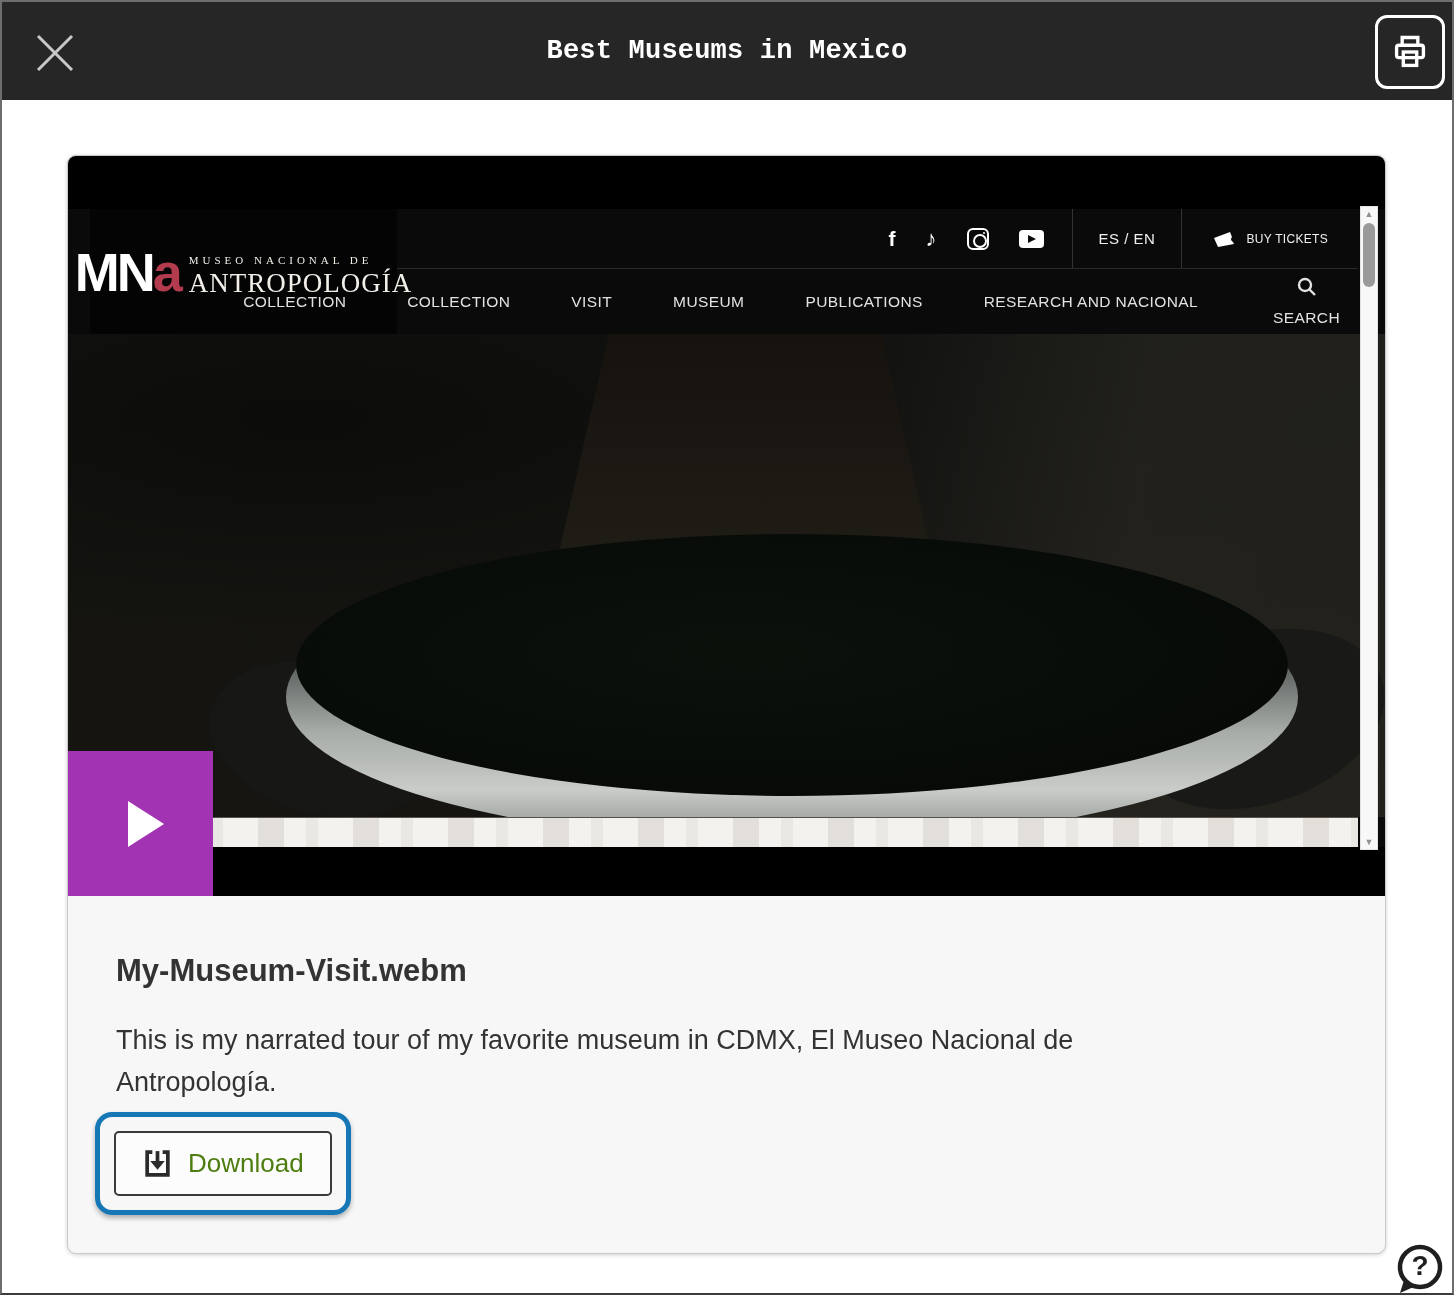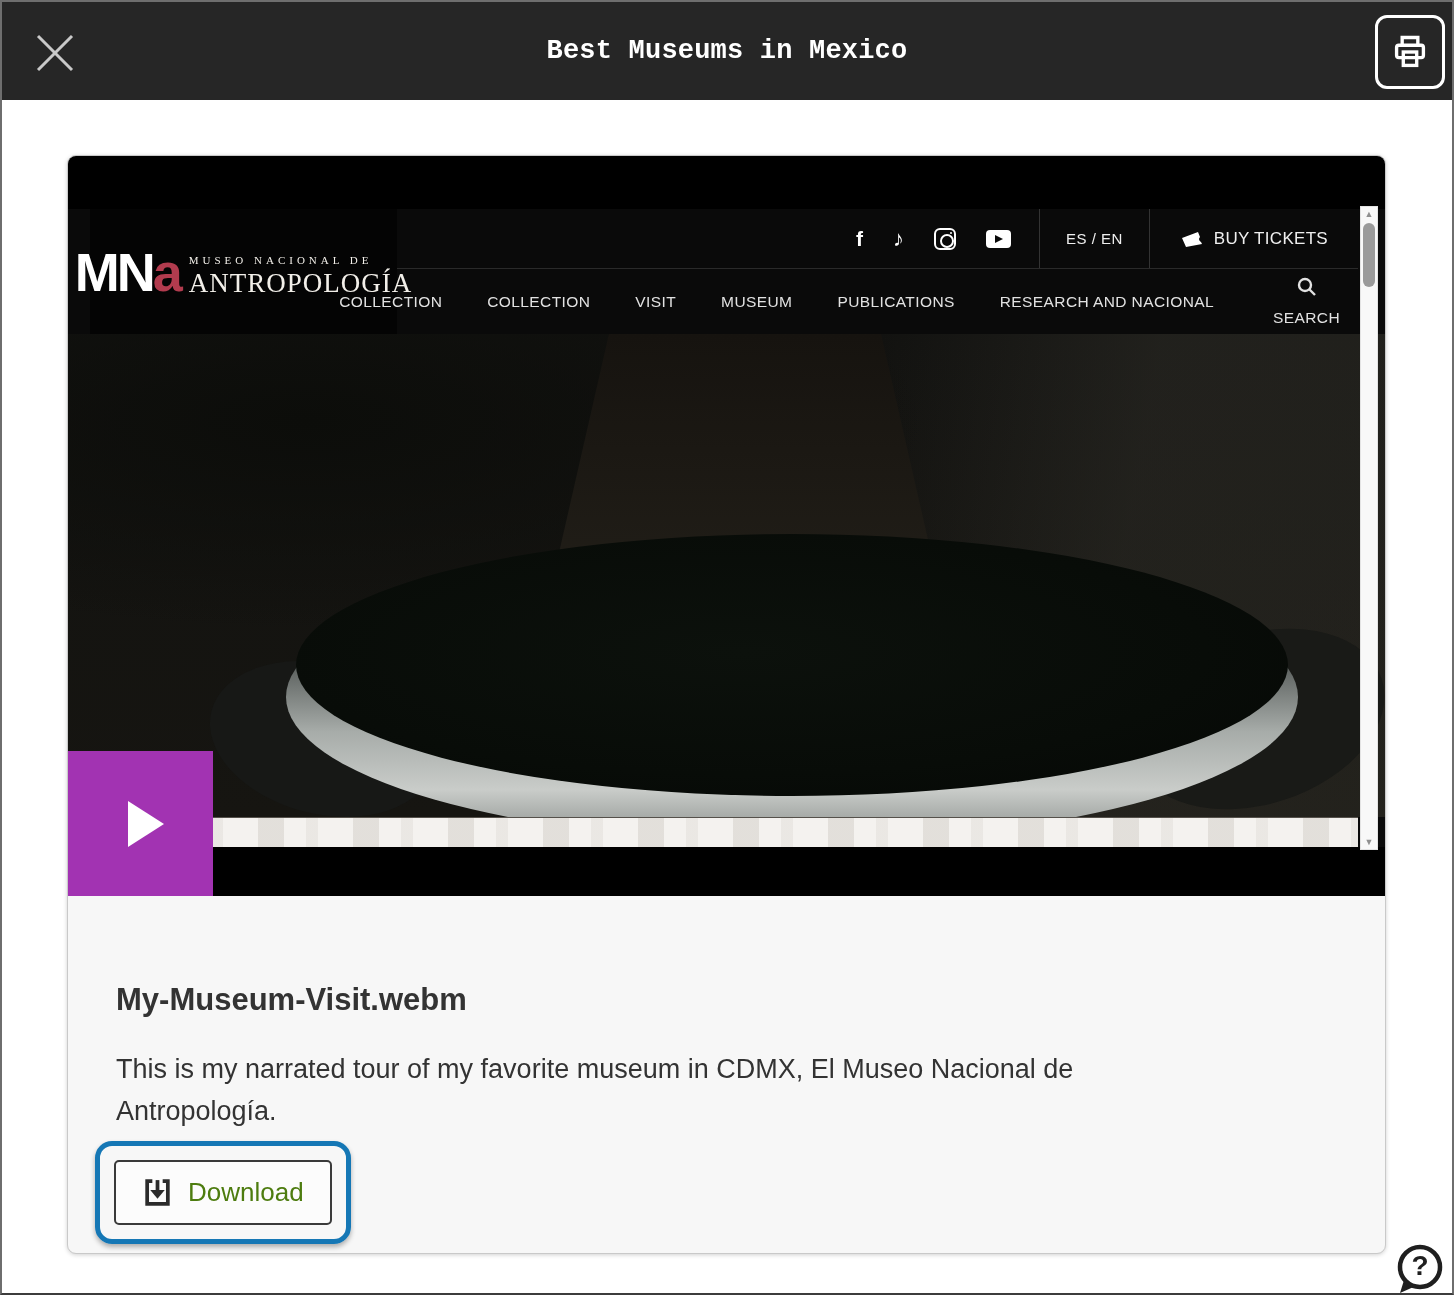--- a/index.html
+++ b/index.html
@@ -50,32 +50,32 @@
   .logo-line2 { font-size:27px; letter-spacing:1px; }
 
   .utility-row {
     position:absolute; left:329px; top:0; right:27px; height:60px;
     border-bottom:1px solid #2a2a2a;
     display:flex; align-items:stretch; justify-content:flex-end; color:#efefef;
   }
   .util-sep { width:1px; background:#333333; }
   .social-block { display:flex; align-items:center; gap:30px; padding:0 28px; }
   .lang-block { display:flex; align-items:center; padding:0 26px; font-size:15px; letter-spacing:.5px; cursor:pointer; }
-  .tickets-block { display:flex; align-items:center; gap:10px; padding:0 30px; font-size:17px; letter-spacing:.3px; cursor:pointer; }
+  .tickets-block { display:flex; align-items:center; gap:10px; padding:0 30px; font-size:12px; letter-spacing:.3px; cursor:pointer; }
   .fb-icon { font-size:21px; font-weight:bold; color:#fff; cursor:pointer; }
   .tiktok-icon { font-size:22px; color:#fff; cursor:pointer; }
   .insta-icon { width:22px; height:22px; border:2px solid #fff; border-radius:6px; position:relative; cursor:pointer; }
   .insta-icon::before { content:""; position:absolute; left:4px; top:4px; width:10px; height:10px; border:2px solid #fff; border-radius:50%; }
   .insta-icon::after { content:""; position:absolute; right:2px; top:2px; width:2px; height:2px; background:#fff; border-radius:50%; }
   .yt-icon { width:25px; height:18px; background:#fff; border-radius:4px; position:relative; cursor:pointer; }
   .yt-icon::before { content:""; position:absolute; left:9px; top:5px; border-left:8px solid #0a0a0a; border-top:4px solid transparent; border-bottom:4px solid transparent; }
 
   .nav-row {
     position:absolute; left:329px; top:60px; right:27px; height:65px;
-    display:flex; align-items:center; justify-content:flex-end; gap:45px;
+    display:flex; align-items:center; justify-content:flex-end; gap:61px;
     color:#e2e2e2; font-size:15.5px; letter-spacing:.4px; padding-right:18px;
   }
   .nav-item { cursor:pointer; white-space:nowrap; }
   .search-group { display:flex; align-items:center; gap:12px; margin-left:14px; cursor:pointer;flex-direction:column; }
 
   
   .hero {
     position:absolute; top:125px; left:0; right:0; height:483px;
     background:
       linear-gradient(100deg, rgba(0,0,0,0) 58%, rgba(68,66,58,.30) 78%, rgba(60,58,50,.34) 100%),
@@ -130,21 +130,21 @@
     position:absolute; left:0; top:595px; width:145px; height:145px;
     background:#a233b2; border:none; cursor:pointer;
     display:flex; align-items:center; justify-content:center; z-index:8;
   }
   .play-triangle {
     width:0; height:0; margin-left:10px;
     border-left:36px solid #ffffff; border-top:23px solid transparent; border-bottom:23px solid transparent;
   }
 
   
-  .info { position:absolute; top:740px; left:0; right:0; bottom:0; padding:86px 48px 0; }
+  .info { position:absolute; top:740px; left:0; right:0; bottom:0; padding:57px 48px 0; }
   .file-name { font-size:31px; font-weight:bold; color:#333333; margin-bottom:30px; }
   .file-desc { font-size:27px; color:#333333; line-height:42px; max-width:1050px; margin-bottom:9px; }
 
   .callout-ring {
     display:inline-block; margin-left:-21px;
     border:5px solid #1577b5; border-radius:17px; padding:14px;
     background:transparent; box-shadow:0 3px 5px rgba(0,0,0,.3);
   }
   .download-btn {
     display:flex; align-items:center; gap:15px;

